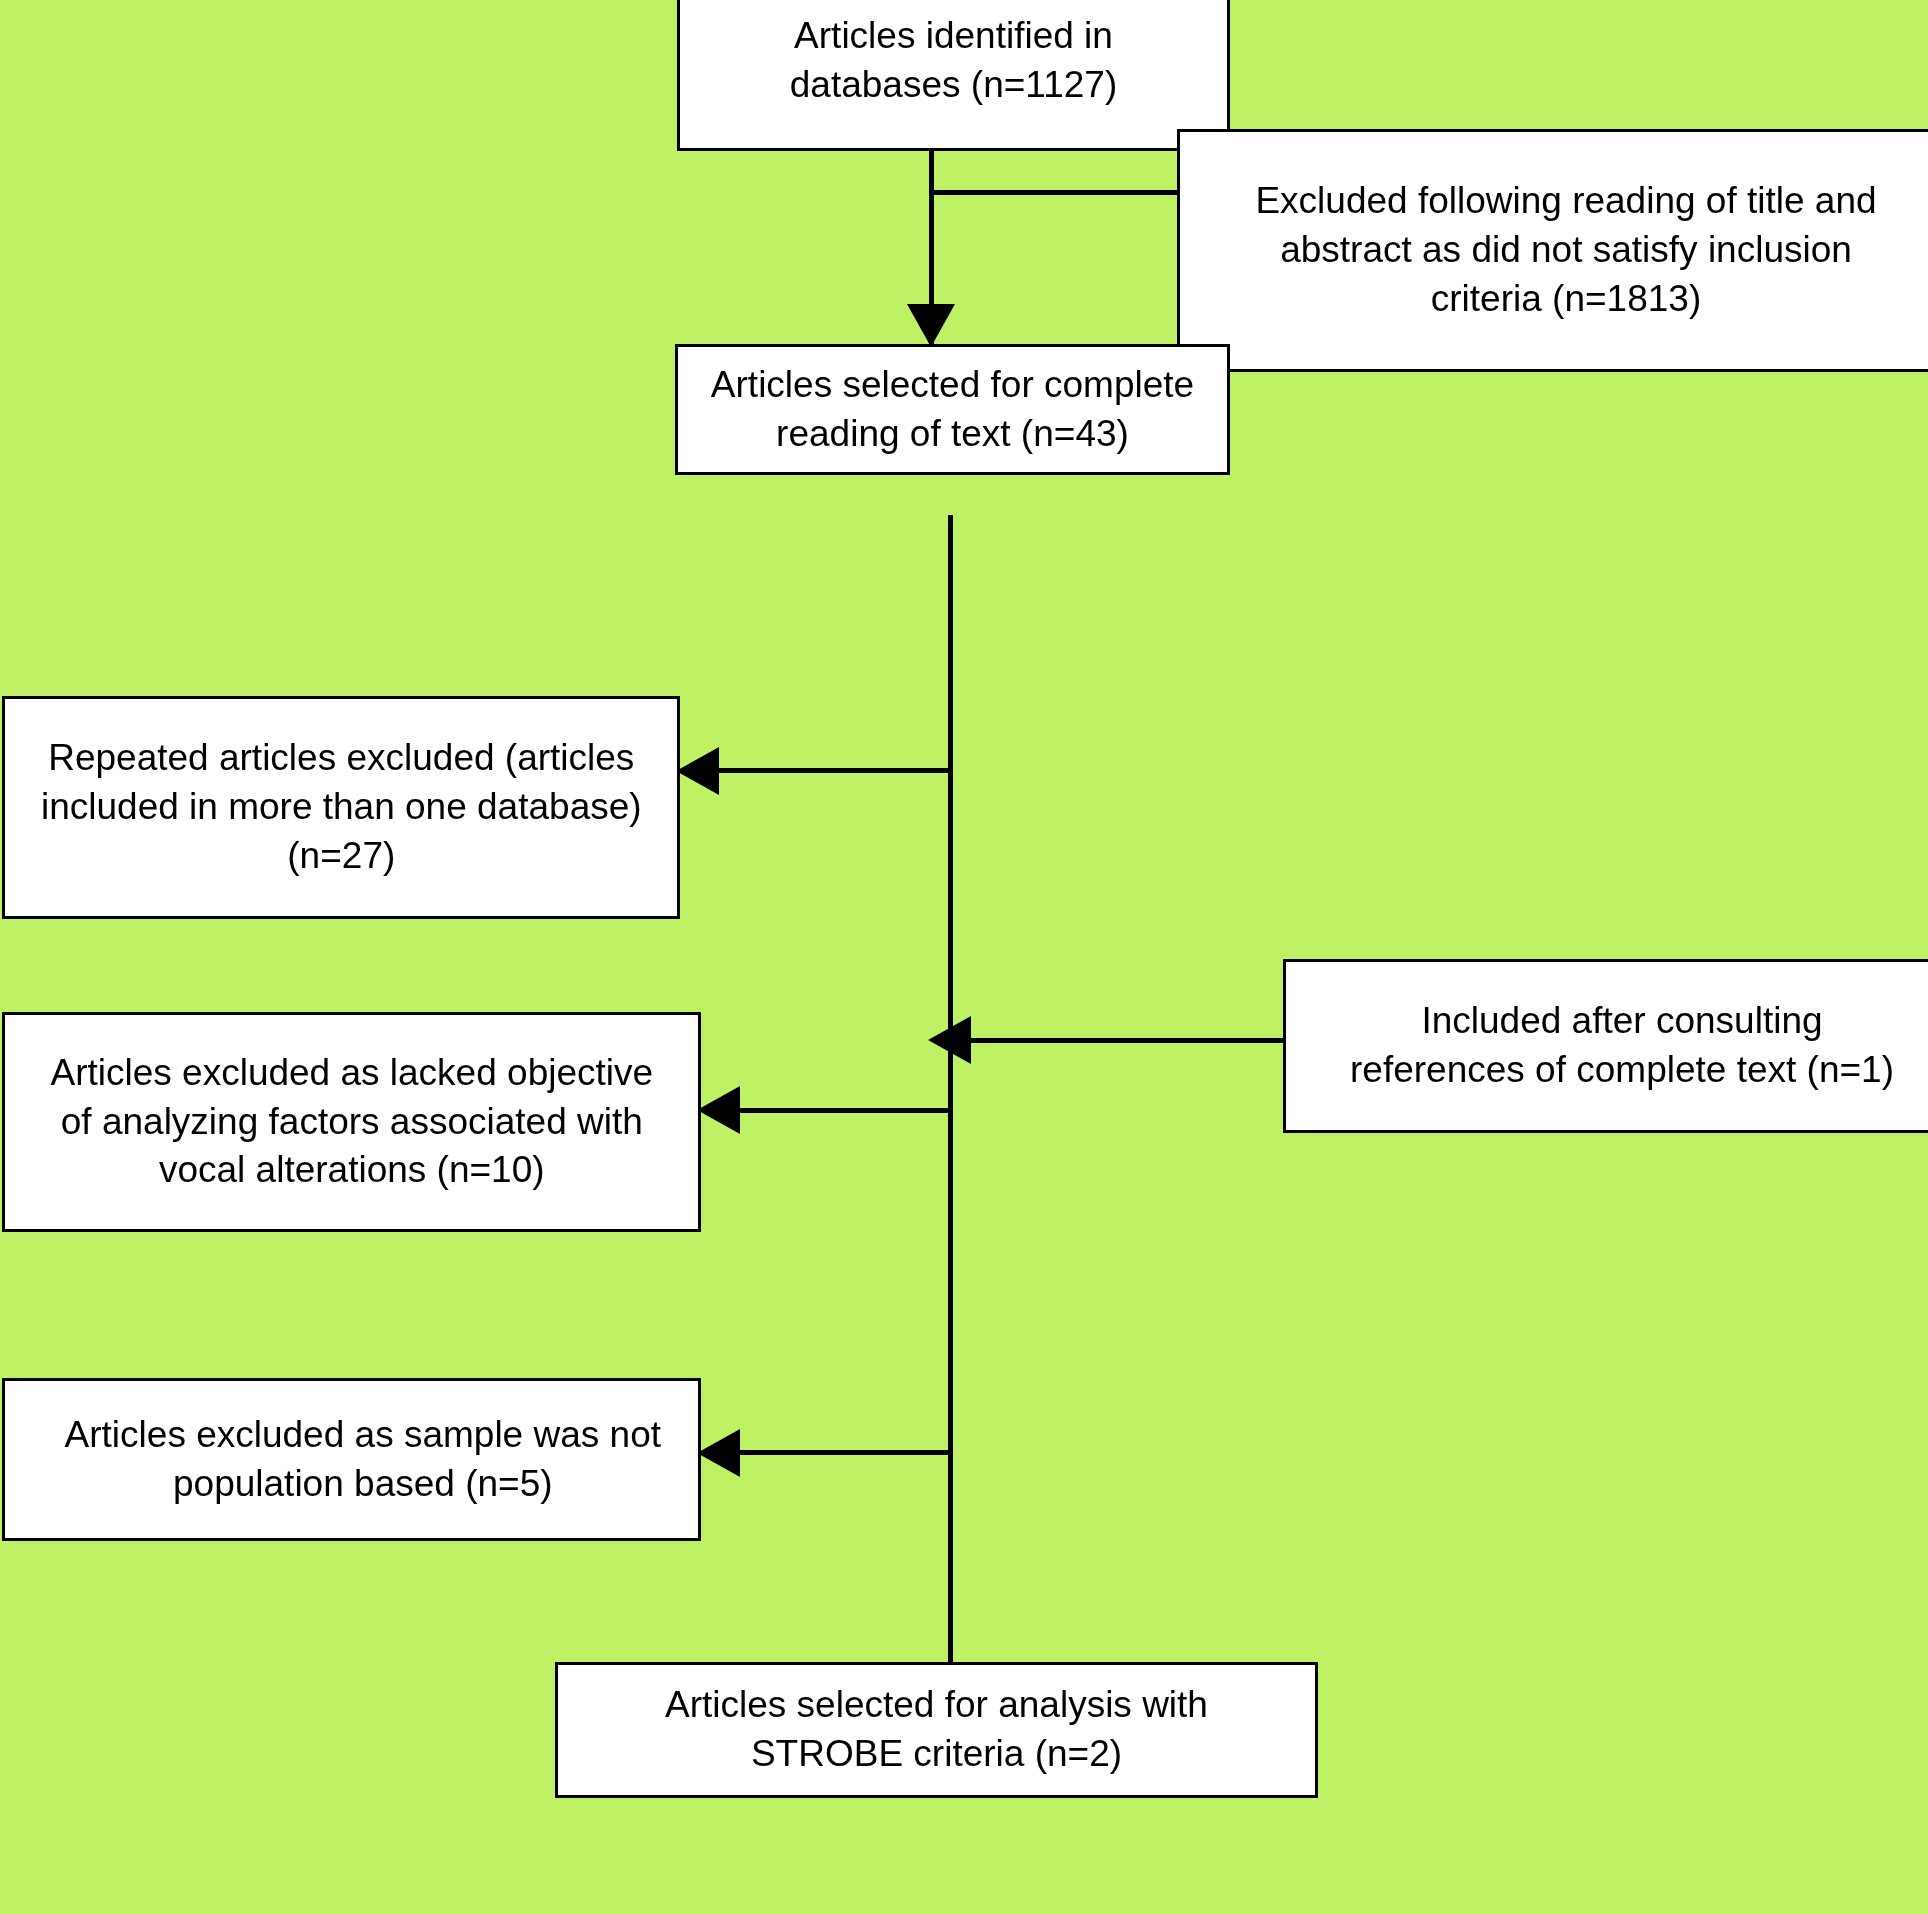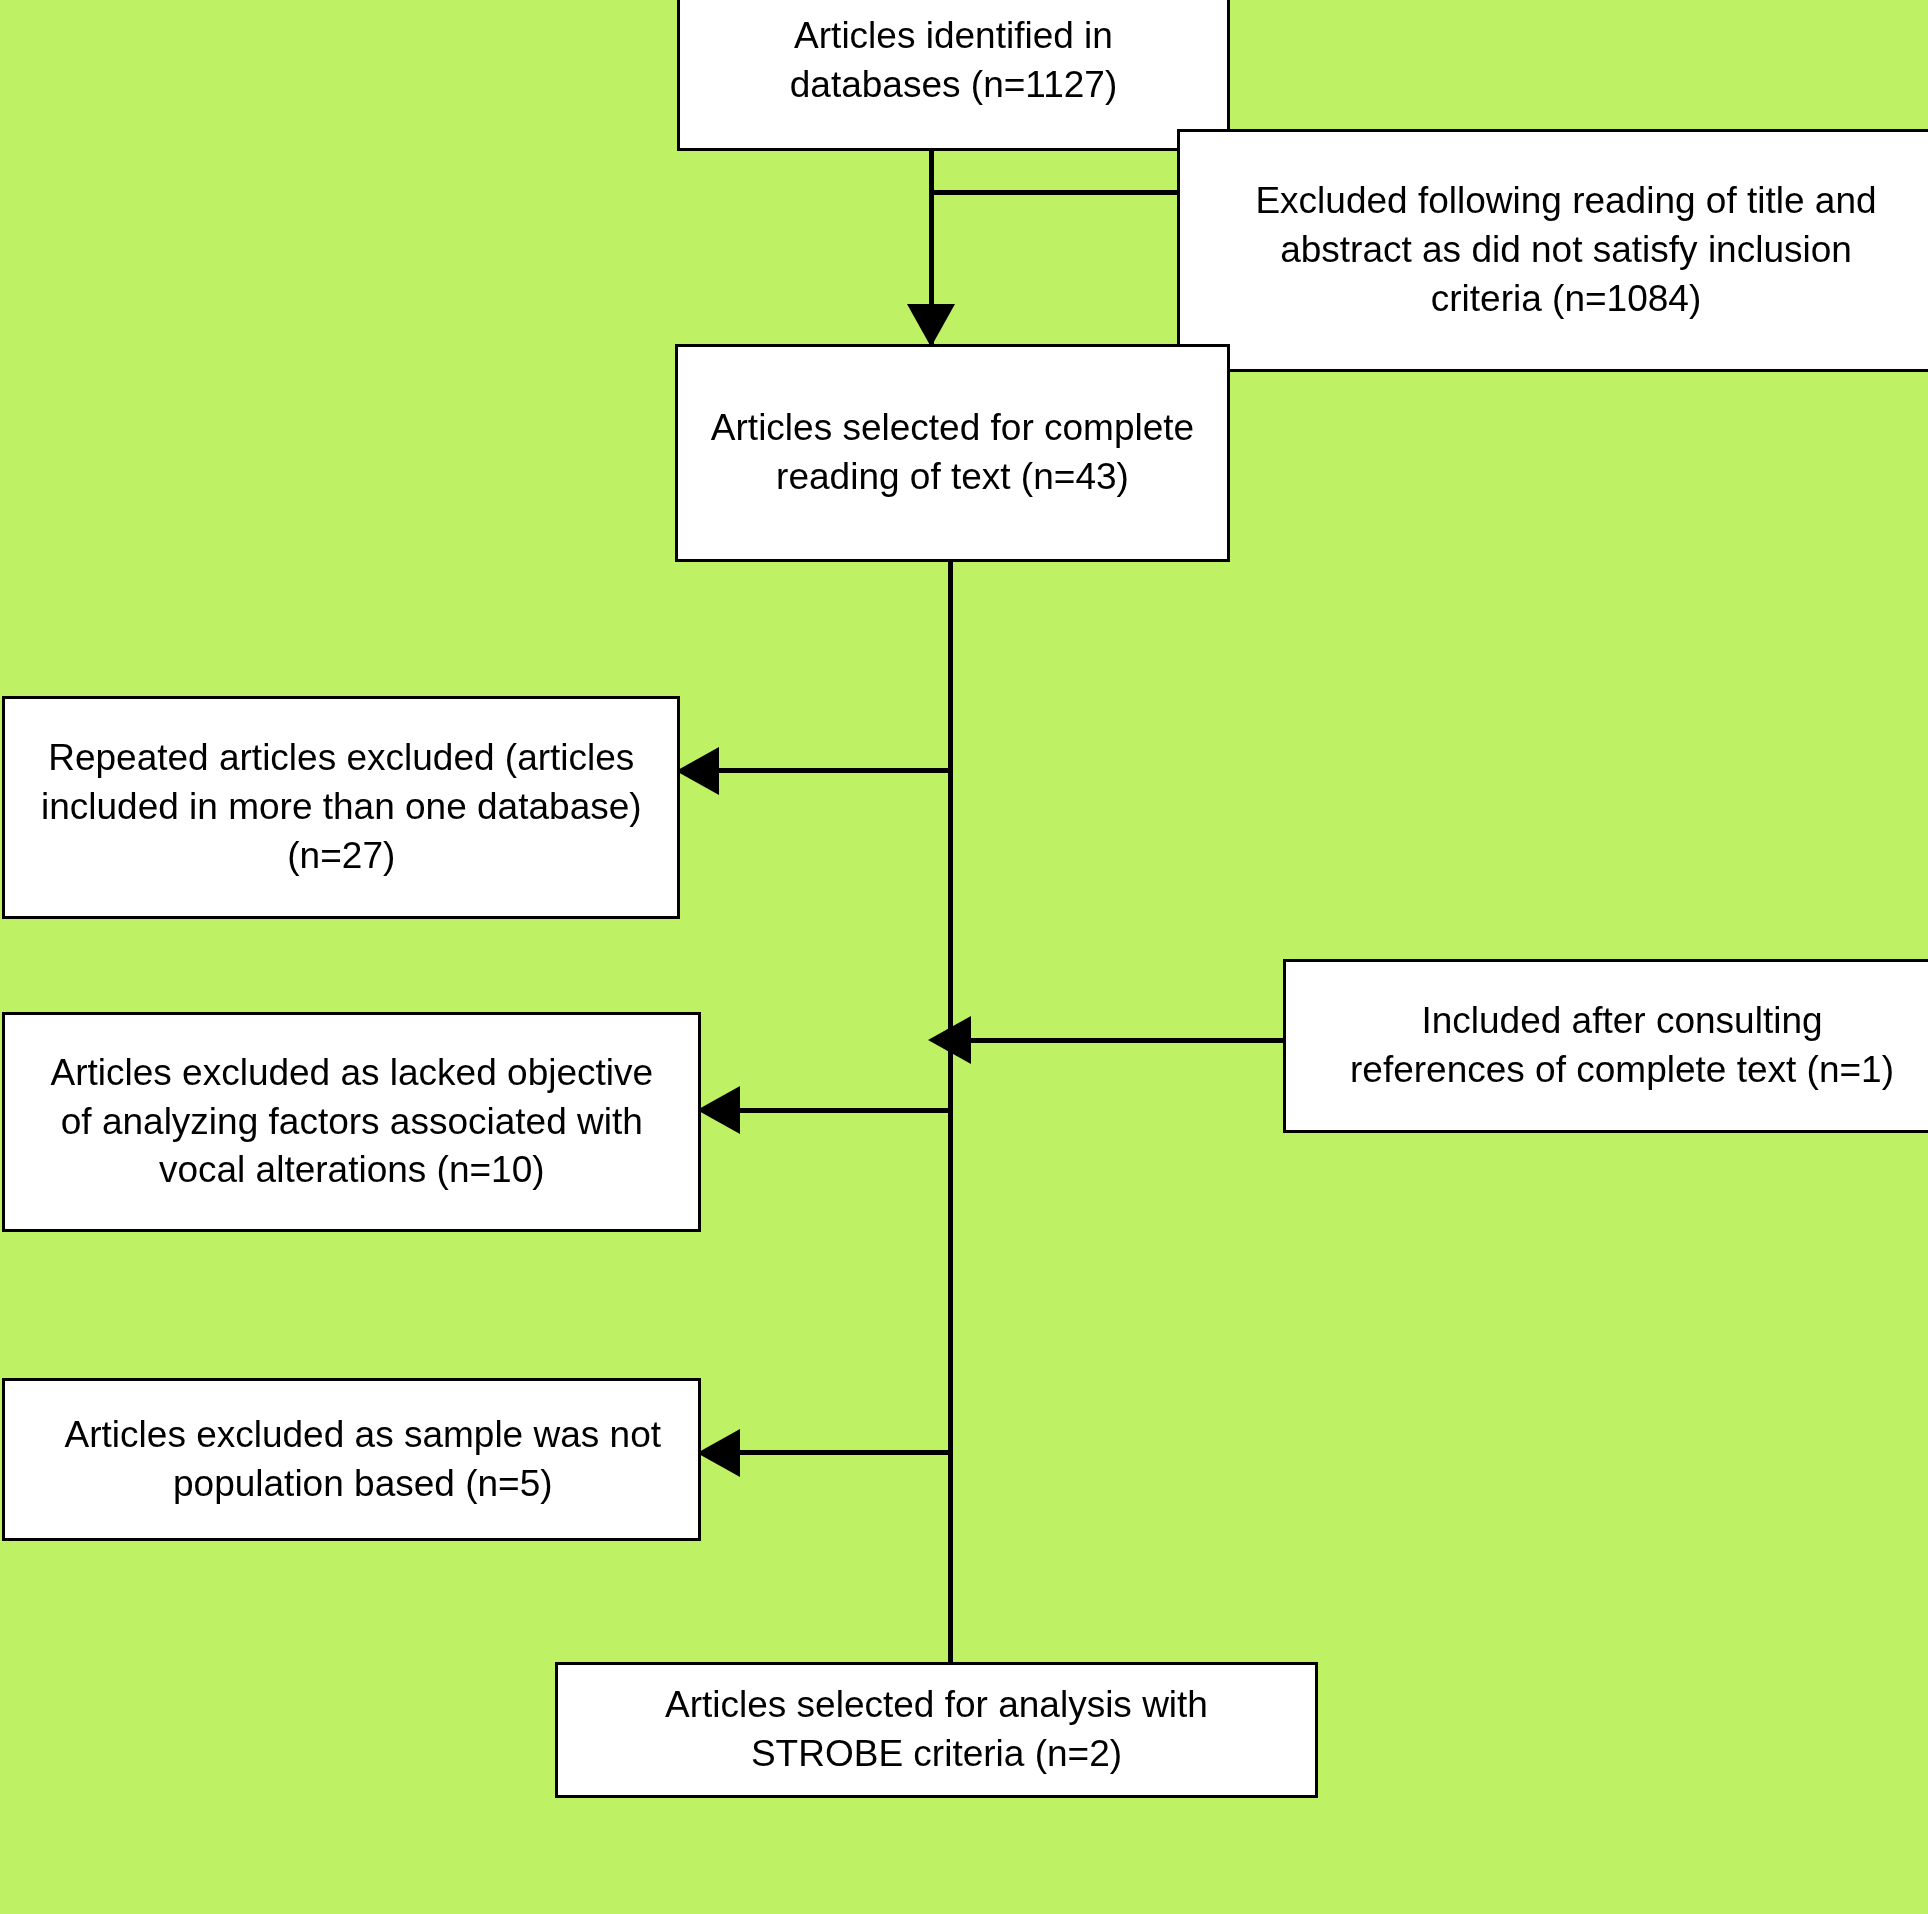--- a/index.html
+++ b/index.html
@@ -89,24 +89,24 @@
   <div class="arrow-left" style="left:697px; top:1429px;"></div>
 
   <div class="node" style="left:677px; top:-29px; width:553px; height:180px;">
     <span class="txt">Articles identified in
 databases (n=1127)</span>
   </div>
 
   <div class="node" style="left:1177px; top:129px; width:778px; height:243px;">
     <span class="txt">Excluded following reading of title and
 abstract as did not satisfy inclusion
-criteria (n=1084)</span>
+criteria (n=1813)</span>
   </div>
 
-  <div class="node" style="left:675px; top:344px; width:555px; height:218px;">
+  <div class="node" style="left:675px; top:344px; width:555px; height:131px;">
     <span class="txt">Articles selected for complete
 reading of text (n=43)</span>
   </div>
 
   <div class="node" style="left:2.3px; top:696px; width:678px; height:223px;">
     <span class="txt">Repeated articles excluded (articles
 included in more than one database)
 (n=27)</span>
   </div>
 

